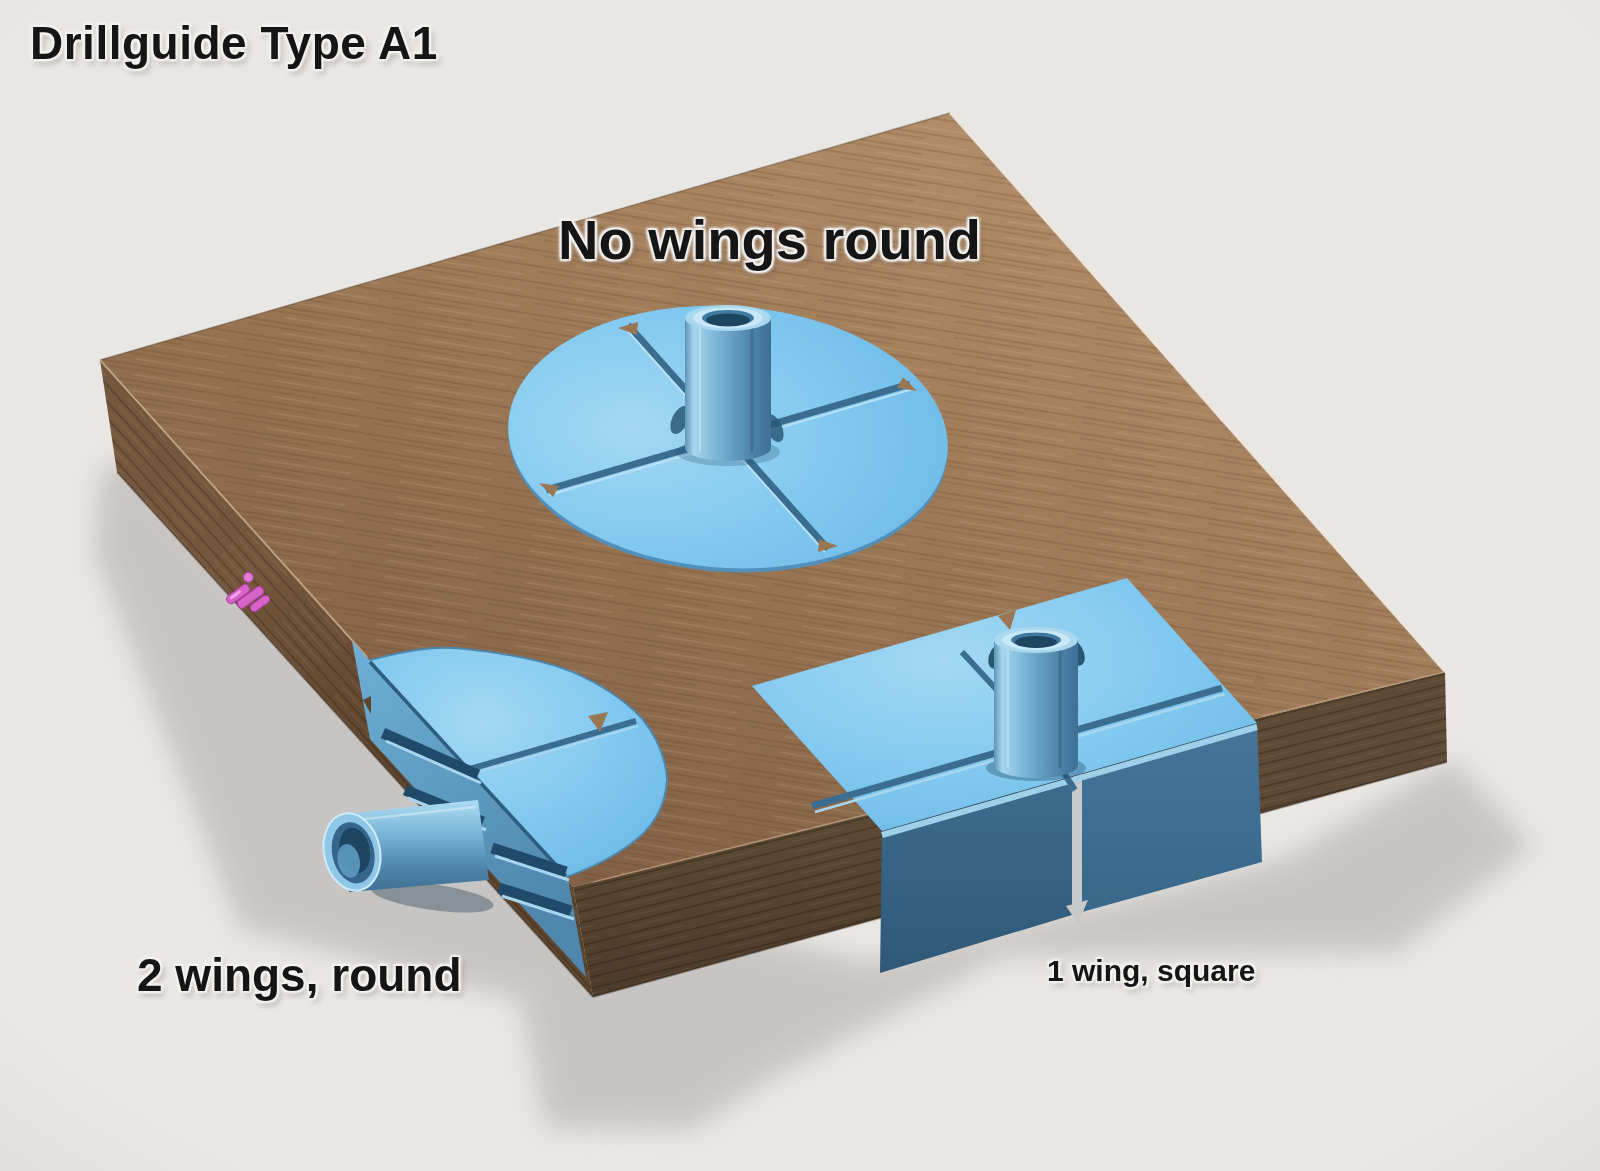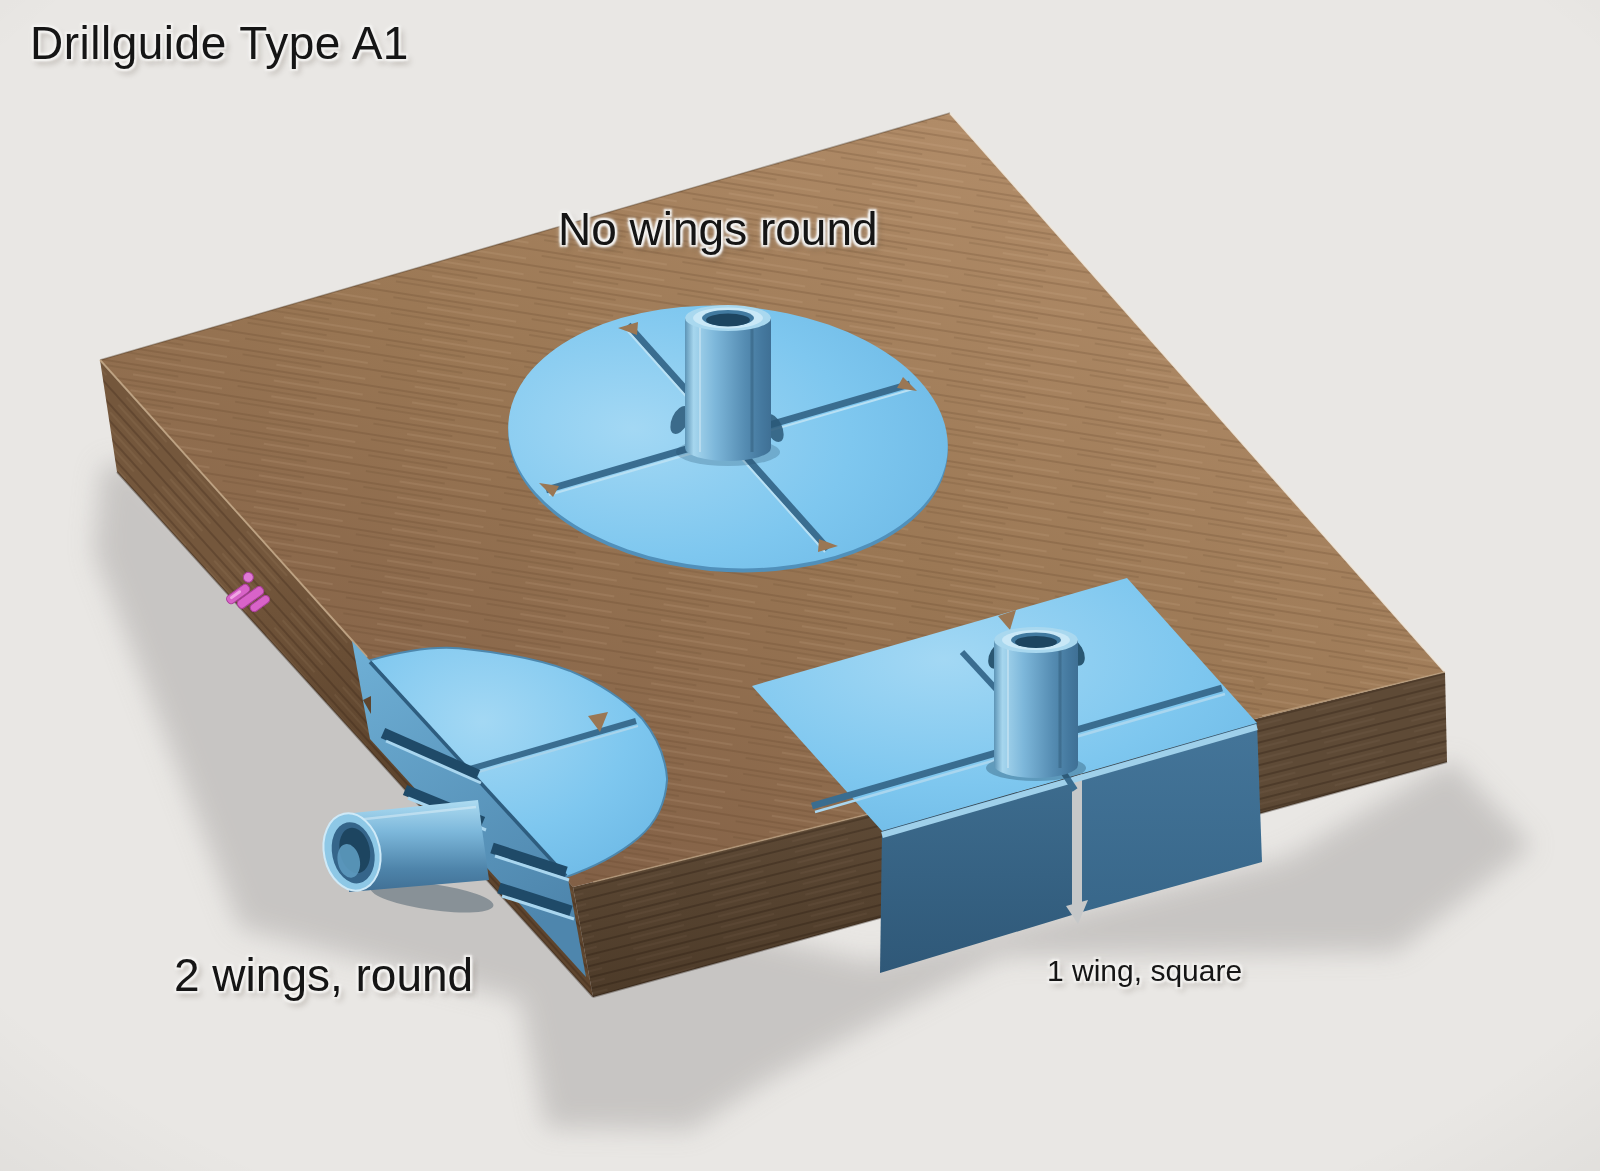--- a/index.html
+++ b/index.html
@@ -8,26 +8,26 @@
     --wood-side-left:#74573c; --wood-side-left-dark:#5e452e;
     --wood-side-right:#5e4a36; --wood-side-right-dark:#4c3a28;
     --guide-blue-light:#a3d8f4; --guide-blue:#7ec7ef; --guide-blue-mid:#5f9ec6;
     --guide-blue-deep:#4e86ad; --wing-dark-blue:#3d6c8e; --bore-dark:#1d4560;
     --groove-blue:#3a6d90; --pink-accent:#d863c8; --shadow:#c2c0be;
   }
   html,body{margin:0;padding:0;}
   body{background:#d8d7d5;font-family:"Liberation Sans",sans-serif;}
   .scene{position:relative;width:1600px;height:1171px;background:var(--background);overflow:hidden;}
   .scene svg{position:absolute;left:0;top:0;}
-  .label{position:absolute;font-weight:400;color:var(--text);white-space:nowrap;line-height:1;
+  .label{position:absolute;font-weight:700;color:var(--text);white-space:nowrap;line-height:1;
     text-shadow:-2px -2px 2px #f4f3f1, 2px -2px 2px #f4f3f1, -2px 2px 2px #f4f3f1, 2px 2px 2px #f4f3f1,
                 0 0 6px #f4f3f1, 3px 4px 6px rgba(50,35,20,.35);}
   .title{left:30px;top:20px;font-size:46px;letter-spacing:.5px;}
-  .l-no-wings{left:558px;top:206px;font-size:46px;}
-  .l-two-wings{left:137px;top:952px;font-size:46px;margin-left:37px;}
+  .l-no-wings{left:558px;top:212px;font-size:56px;}
+  .l-two-wings{left:137px;top:952px;font-size:46px;}
   .l-one-wing{left:1047px;top:956px;font-size:30px;}
   
   .stop-wt-l{stop-color:var(--wood-top-light)} .stop-wt{stop-color:var(--wood-top)} .stop-wt-d{stop-color:var(--wood-top-dark)}
   .stop-wl{stop-color:var(--wood-side-left)} .stop-wl-d{stop-color:var(--wood-side-left-dark)}
   .stop-wr{stop-color:var(--wood-side-right)} .stop-wr-d{stop-color:var(--wood-side-right-dark)}
   .stop-gb-l{stop-color:var(--guide-blue-light)} .stop-gb{stop-color:var(--guide-blue)} .stop-gbd{stop-color:var(--guide-blue-deep)}
   .stop-wing{stop-color:var(--wing-dark-blue)}
 </style>
 </head>
 <body>

